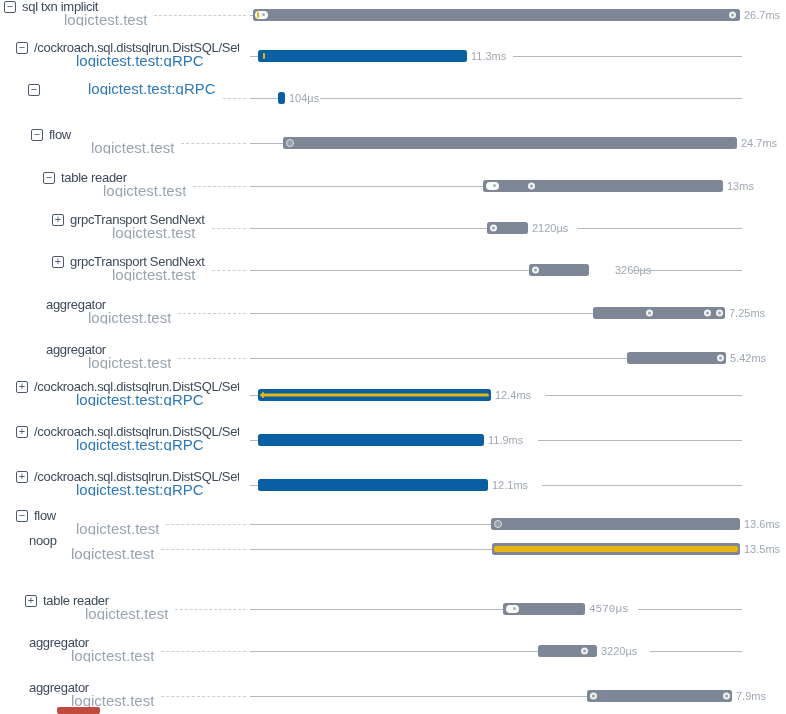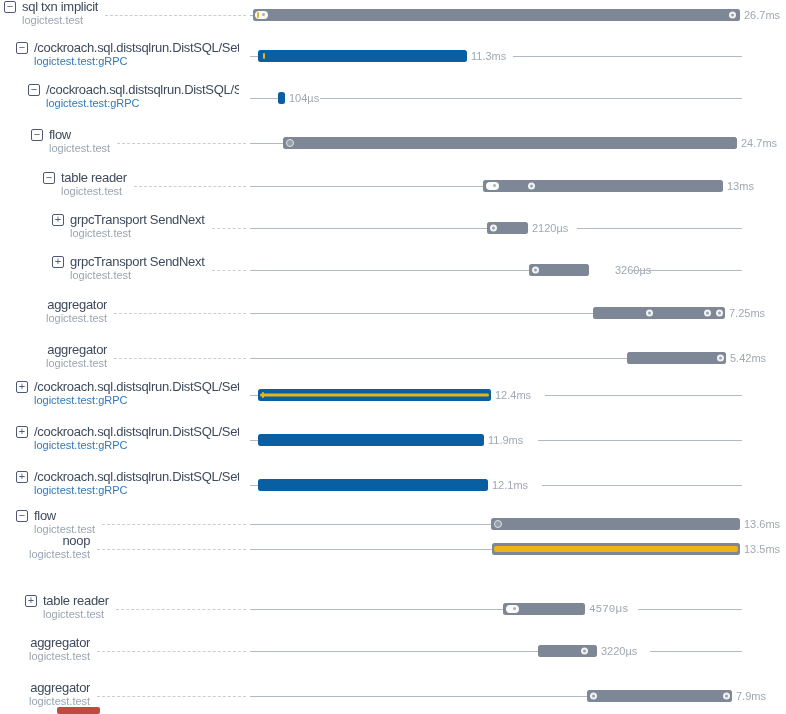--- a/index.html
+++ b/index.html
@@ -9,26 +9,26 @@
   }
   #trace{position:absolute;inset:0;}
   .row{position:absolute;left:0;width:786px;height:36px;}
   .labelwrap{position:absolute;top:0;display:flex;align-items:flex-start;}
   .expander{
     flex:none;width:12px;height:12px;margin-top:1px;box-sizing:border-box;
     border:1px solid var(--exp,#4d5974);border-radius:2px;color:var(--exp,#4d5974);
     font-size:11px;line-height:9px;text-align:center;cursor:pointer;user-select:none;
   }
   .lbl{margin-left:6px;overflow:hidden;min-width:0;}
-  .lbl.noicon{margin-left:0;text-align:right;}
+  .lbl.noicon{margin-left:0;}
   .title{
     font-size:13px;line-height:14px;letter-spacing:-0.3px;
     color:var(--title,#3e4a5b);white-space:nowrap;
   }
-  .subtitle{font-size:11px;line-height:12px;color:var(--sub,#9aa4b0);white-space:nowrap;}
+  .subtitle{font-size:15px;line-height:12px;color:var(--sub,#9aa4b0);white-space:nowrap;margin-left:42px;}
   .subtitle.link{color:var(--link,#2e79ba);}
   .leader{
     flex:1 1 auto;min-width:0;height:15px;margin:0 4px 0 7px;
     border-bottom:1px dashed var(--dash,#c8ced5);
   }
   .hline{position:absolute;height:1px;top:15px;background:var(--line,#b3b9c1);}
   .bar{position:absolute;top:9px;height:12px;border-radius:2.5px;}
   .stripe{
     position:absolute;left:2px;right:2px;top:50%;transform:translateY(-50%);
     border-radius:2px;background:var(--yellow,#e8b513);
@@ -75,21 +75,20 @@
       <div class="hline" style="left: 250px; width: 8px;"></div>
       <div class="bar" style="left: 258px; width: 209px; background: rgb(10, 95, 163);"></div>
       <span class="m-ytick" style="left: 263px;"></span>
       <span class="duration" style="left: 471px;">11.3ms</span>
       <div class="hline" style="left: 513px; width: 229px;"></div>
     </div>
     <div class="row" style="top: 83px;">
       <div class="labelwrap" style="left: 28px; width: 222px;">
         <span class="expander">−</span>
         <div class="lbl">
-          <div class="title">/cockroach.sql.distsqlrun.DistSQL/S</div>
           <div class="subtitle link">logictest.test:gRPC</div>
         </div>
         <div class="leader"></div>
       </div>
       <div class="hline" style="left: 250px; width: 28px;"></div>
       <div class="bar" style="left: 278px; width: 7px; background: rgb(10, 95, 163);"></div>
       <span class="duration" style="left: 289px;">104µs</span>
       <div class="hline" style="left: 320px; width: 422px;"></div>
     </div>
     <div class="row" style="top: 128px;">

